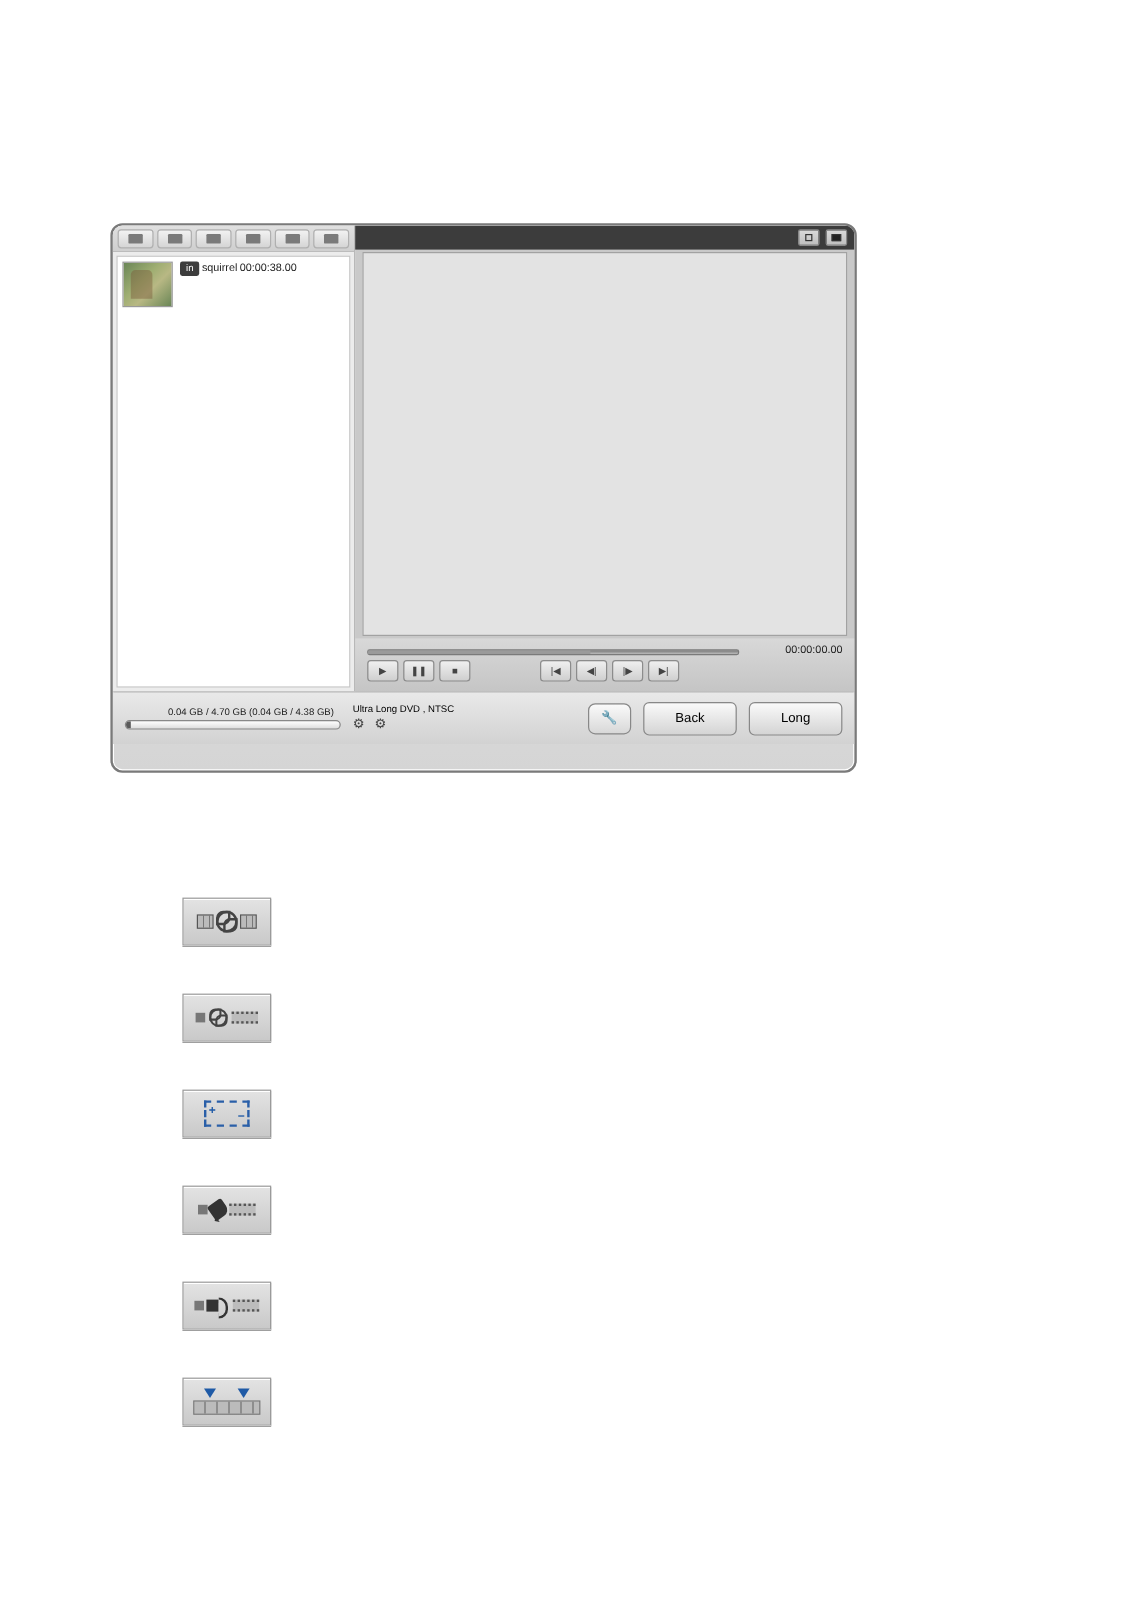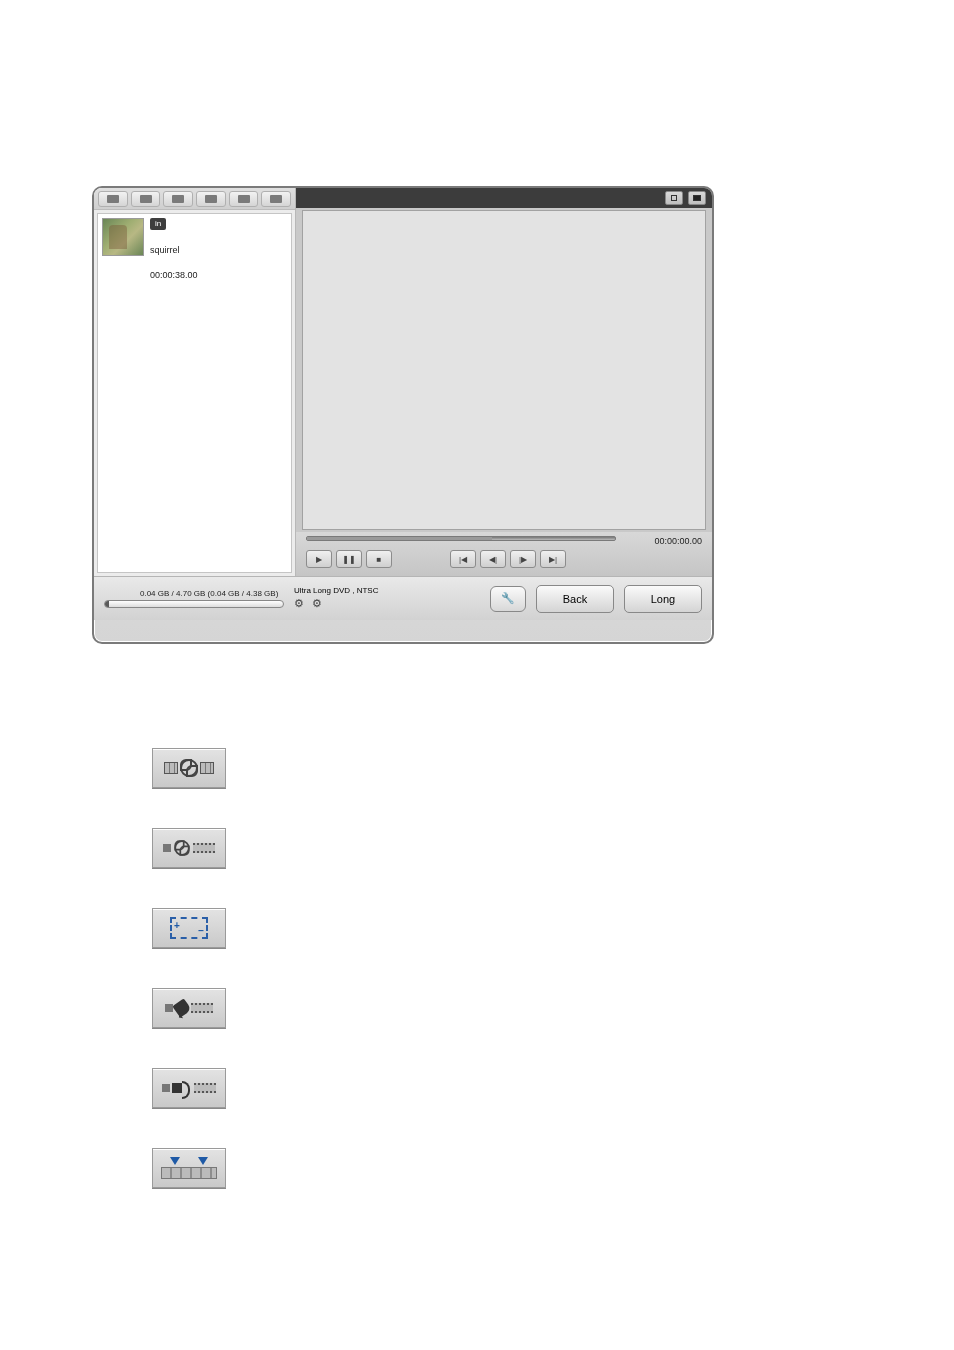--- a/index.html
+++ b/index.html
@@ -114,21 +114,21 @@
       linear-gradient(135deg, #6a8656 0%, #9fae72 40%, #b8b884 60%, #6a8656 100%);
     position: relative;
   }
   .clip .thumb::after{
     content:"";
     position:absolute; left:6px; top:6px; width:18px; height:24px;
     background: #7b5a3a; border-radius: 4px 4px 0 0;
     opacity:.45;
   }
   .clip .meta {
-    display: flex; flex-direction: column; gap: 15px;
+    display: flex; flex-direction: row; gap: 2px;
     font-size: 9px;
     color: #222;
   }
   .clip .badge {
     align-self: flex-start;
     background: #3d3d3d;
     color: #fff;
     padding: 0 5px;
     font-size: 8px;
     border-radius: 2px;
@@ -166,21 +166,21 @@
     border: 1px solid #a2a2a2;
   }
   .preview-controls {
     height: 44px;
     padding: 4px 10px 2px 10px;
     display: flex;
     flex-direction: column;
     gap: 4px;
     background: linear-gradient(#d8d8d8,#c5c5c5);
   }
-  .seek-row { display:flex; align-items:flex-start; gap: 26px;}
+  .seek-row { display:flex; align-items:flex-end; gap: 26px;}
   .seekbar {
     flex: 1; height: 5px;
     background: linear-gradient(#777,#bbb);
     border: 1px solid #7a7a7a;
     border-radius: 2px;
     position: relative;
   }
   .seekbar .filled {
     position: absolute; left:0; top:0; bottom:0; width: 60%;
     background: #9a9a9a;

